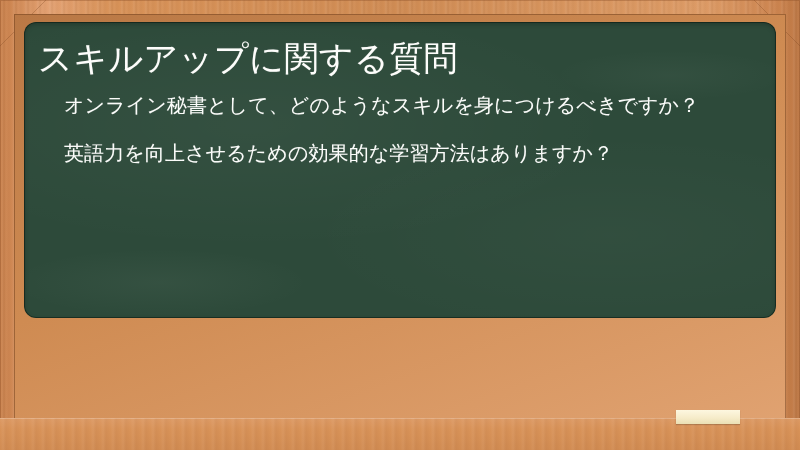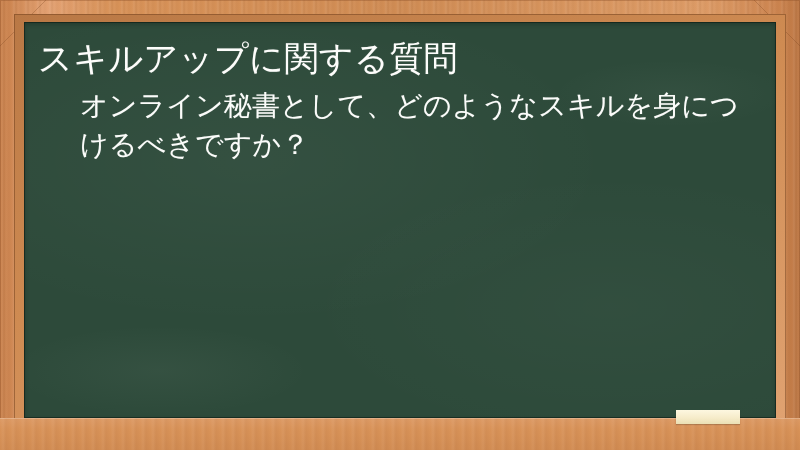--- a/index.html
+++ b/index.html
@@ -76,28 +76,29 @@
     background: linear-gradient(160deg, #b97845 0%, #cf8b52 45%, #e0a271 100%);
     box-shadow: inset 0 0 0 1px rgba(110,62,28,0.5);
   }
 
   
   .chalkboard {
     position: absolute;
     left: 24px;
     top: 22px;
     width: 752px;
-    height: 396px;
+    height: 296px;
     background:
       radial-gradient(ellipse 70% 60% at 30% 35%, rgba(255,255,255,0.035) 0%, rgba(255,255,255,0.0) 70%),
       radial-gradient(ellipse 60% 50% at 78% 72%, rgba(255,255,255,0.025) 0%, rgba(255,255,255,0.0) 70%),
       #2d4a3a;
     box-shadow: inset 0 0 0 1px rgba(10,26,18,0.55),
                 inset 0 2px 5px rgba(0,0,0,0.25);
     overflow: hidden;
+    border-radius: 12px;
   }
 
   
   .chalk-dust {
     position: absolute;
     inset: 0;
     pointer-events: none;
     background:
       radial-gradient(ellipse 28% 16% at 18% 88%, rgba(225,235,225,0.045), rgba(0,0,0,0) 72%),
       radial-gradient(ellipse 22% 12% at 86% 18%, rgba(225,235,225,0.035), rgba(0,0,0,0) 72%);
@@ -122,25 +123,25 @@
     text-shadow: 0 0 1px rgba(255,255,255,0.30);
   }
 
   .bullet-list {
     margin: 0;
     padding: 0 0 0 26px;
     list-style: none;
   }
   .bullet-item {
     color: #fbfcfa;
-    font-size: 28px;
+    font-size: 20px;
     line-height: 39px;
     font-weight: 400;
     letter-spacing: 0.1px;
-    margin: 0 0 9px 16px;
+    margin: 0 0 9px 0;
     text-indent: 0;
     text-shadow: 0 0 1px rgba(255,255,255,0.22);
   }
 
   
   .ledge {
     position: absolute;
     left: 0;
     bottom: 0;
     width: 800px;
@@ -182,20 +183,21 @@
 
   <div class="chalkboard">
     <div class="chalk-dust"></div>
 
     <div class="board-content">
 
       <h1 class="slide-title">スキルアップに関する質問</h1>
 
       <ul class="bullet-list">
         <li class="bullet-item">オンライン秘書として、どのようなスキルを身につけるべきですか？</li>
+        <li class="bullet-item">英語力を向上させるための効果的な学習方法はありますか？</li>
       </ul>
 
     </div>
   </div>
 
   <div class="ledge"></div>
   <div class="chalk-stick"></div>
 
 </div>
 

